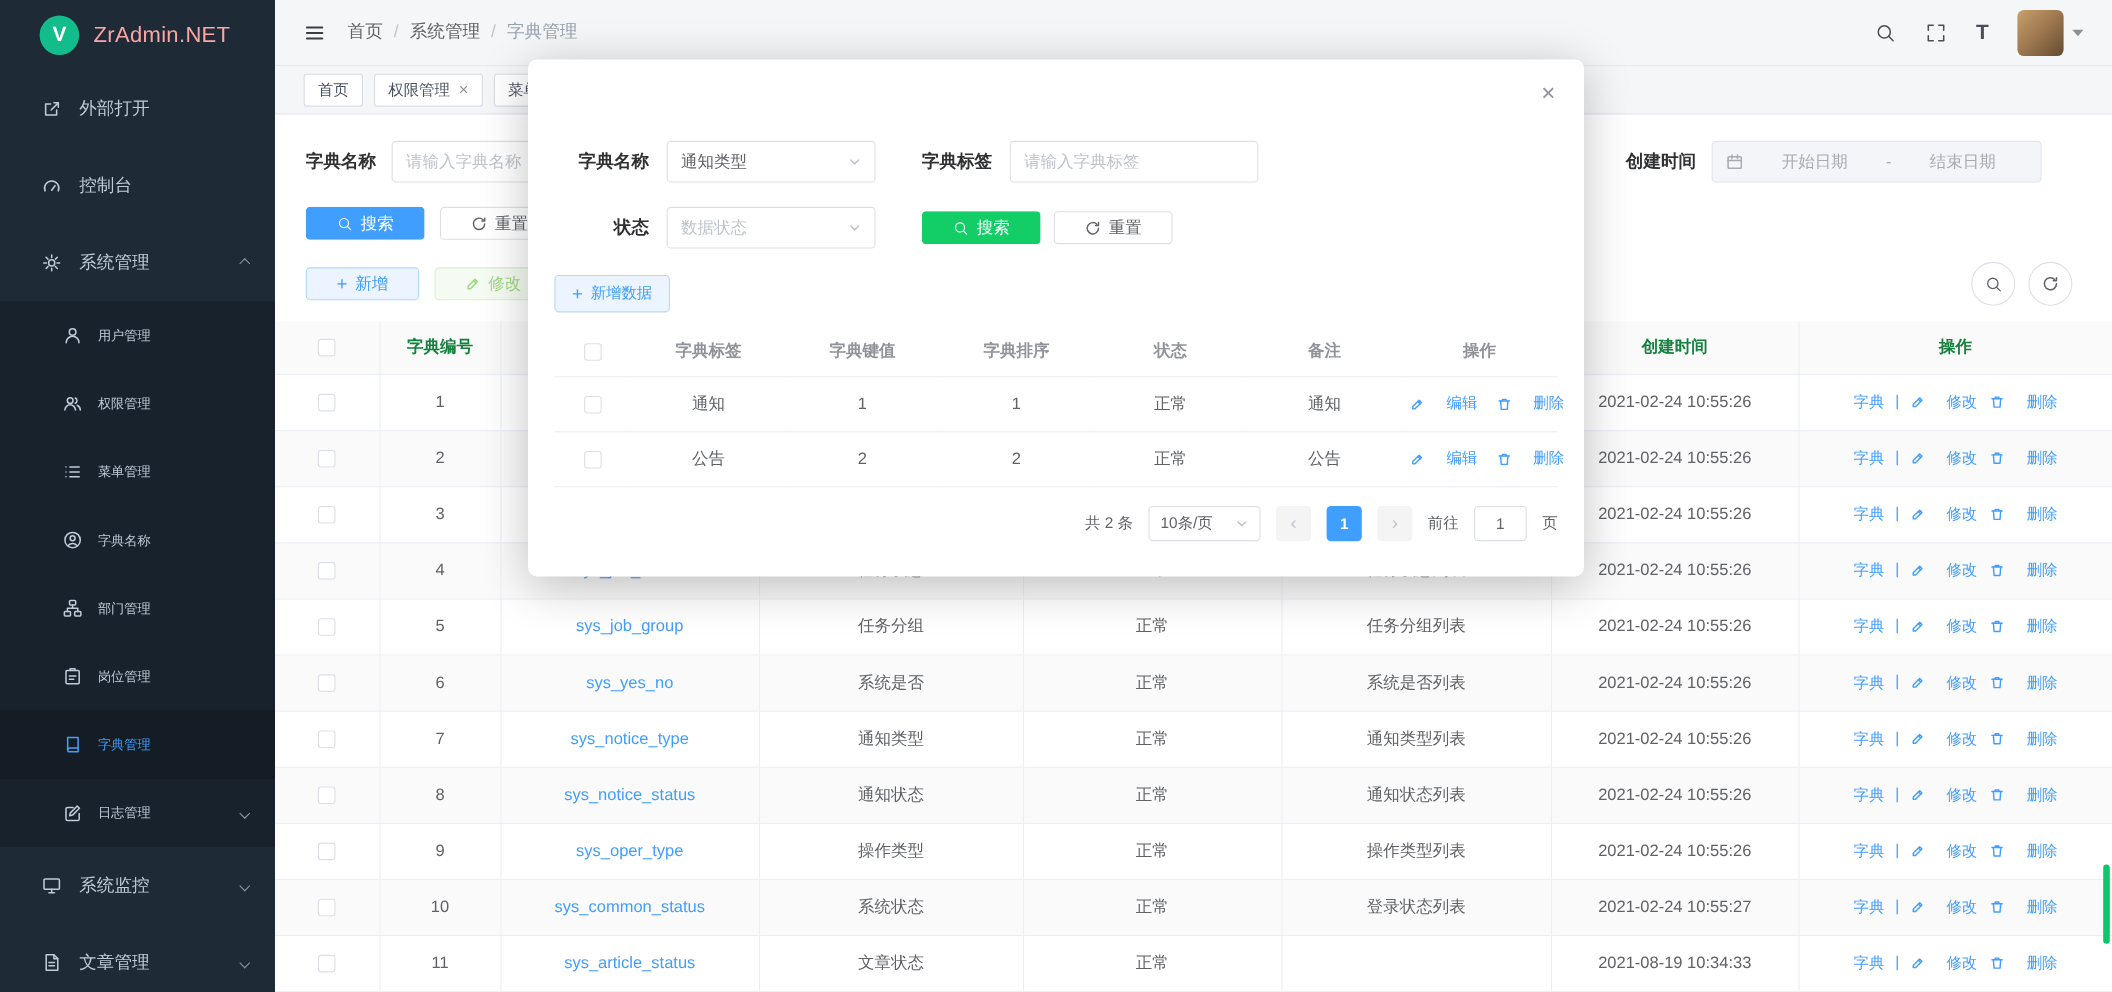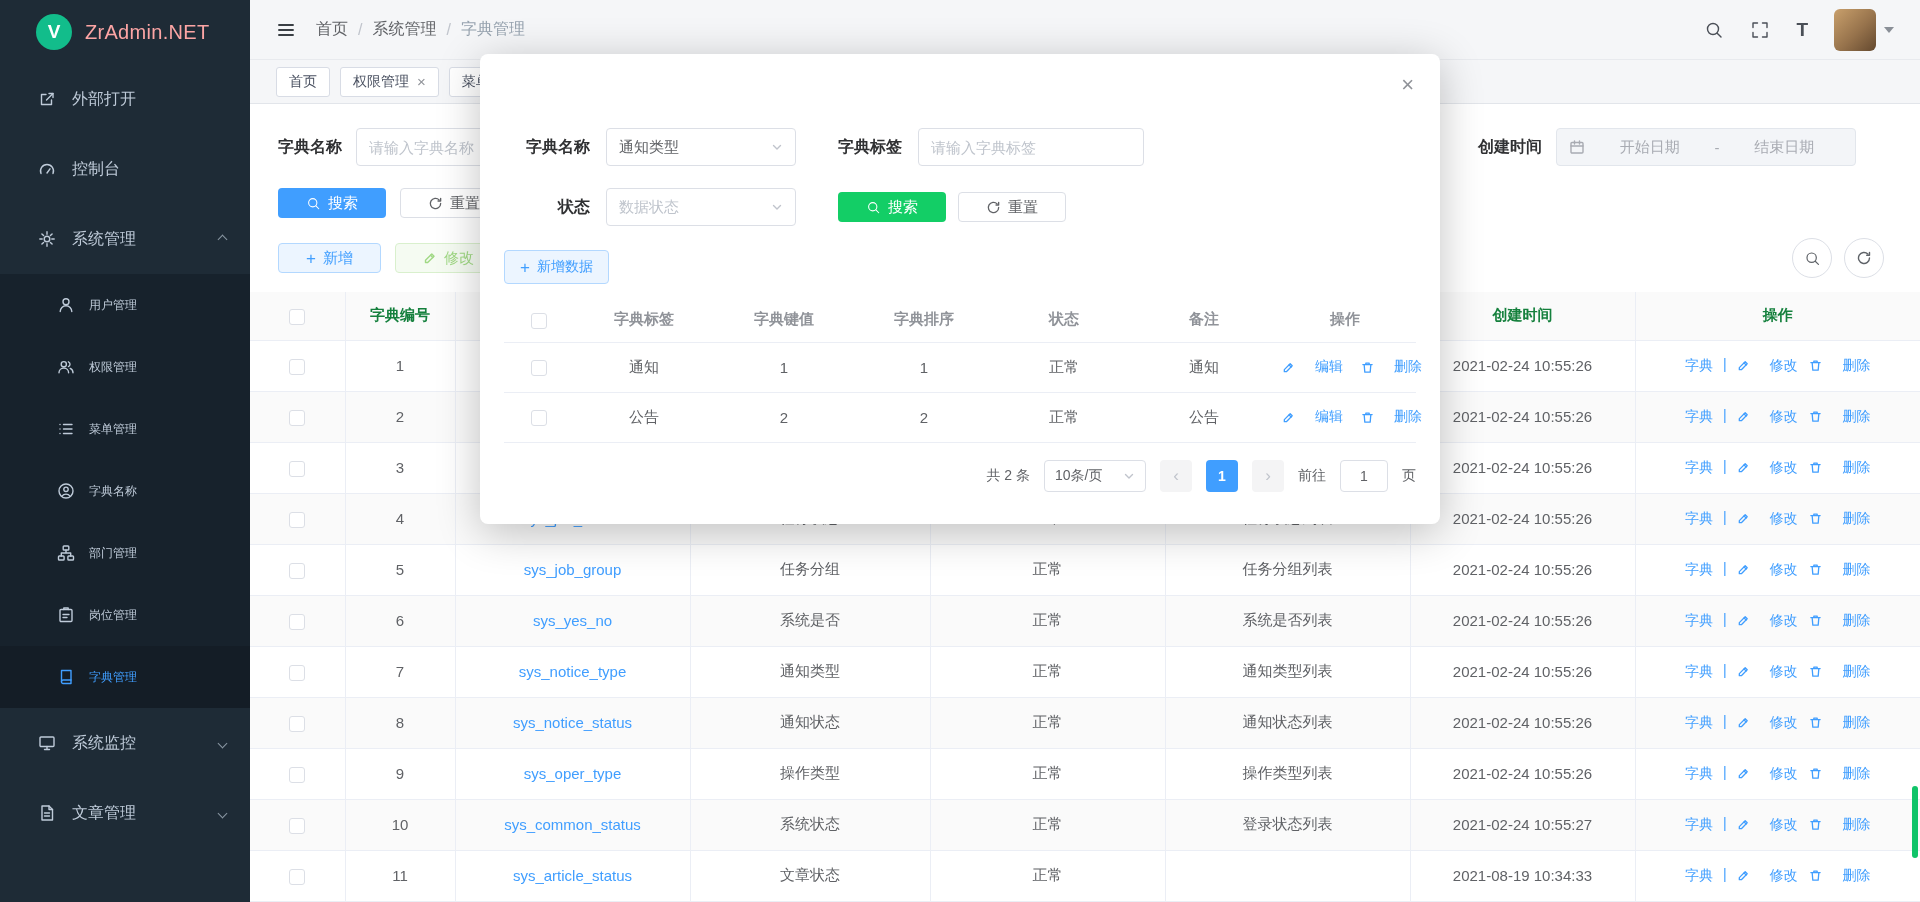--- a/index.html
+++ b/index.html
@@ -189,20 +189,28 @@
             <path d="M6 8.5h6M6 11.5h4"></path>
           </svg>
         <span class="lbl">岗位管理</span>
       </div>
       <div class="smi active">
         <svg class="ic" width="18" height="18" viewBox="0 0 18 18">
             <path d="M4.5 2.5h9.5v13H6a1.5 1.5 0 0 1-1.5-1.5z"></path>
             <path d="M4.5 13.5A1.5 1.5 0 0 1 6 12h8"></path>
           </svg>
         <span class="lbl">字典管理</span>
+      </div>
+      <div class="smi">
+        <svg class="ic" width="18" height="18" viewBox="0 0 18 18">
+            <path d="M15 9.5v5a1.5 1.5 0 0 1-1.5 1.5h-9A1.5 1.5 0 0 1 3 14.5v-9A1.5 1.5 0 0 1 4.5 4h5"></path>
+            <path d="M13.2 2.8l2 2L9 11l-2.6.6L7 9z"></path>
+          </svg>
+        <span class="lbl">日志管理</span>
+        <span class="arr down"></span>
       </div>
     </div>
 
     <div class="mi">
       <svg class="ic" width="18" height="18" viewBox="0 0 18 18">
           <rect x="2" y="3" width="14" height="9.5" rx="1"></rect>
           <path d="M6.5 15.5h5M9 12.5v3"></path>
         </svg>
       <span class="lbl">系统监控</span>
       <span class="arr down"></span>

